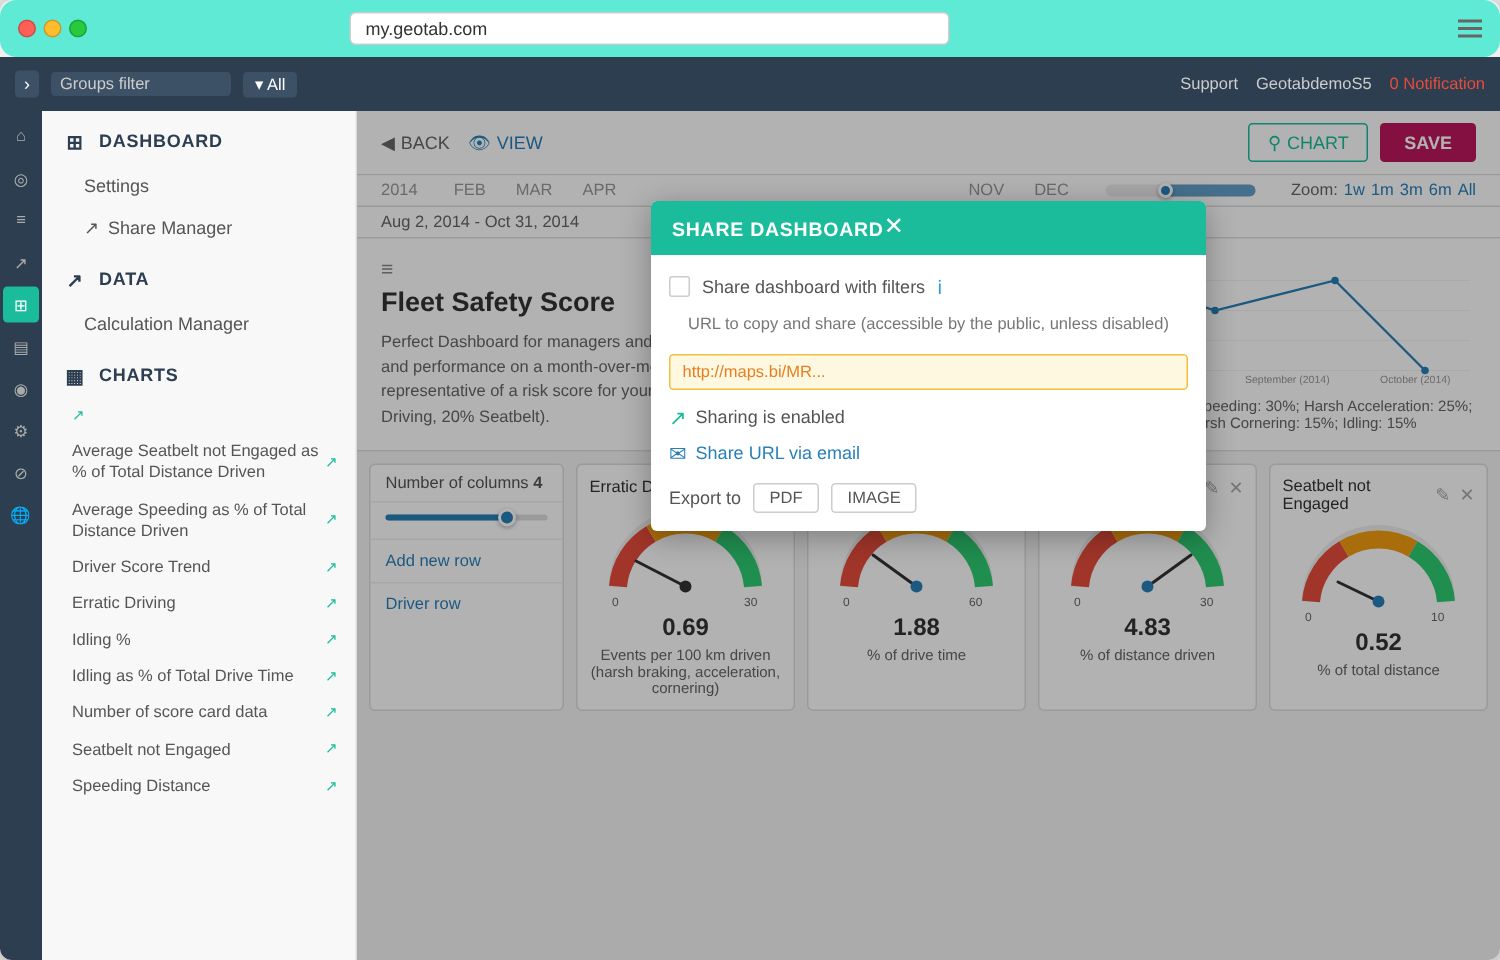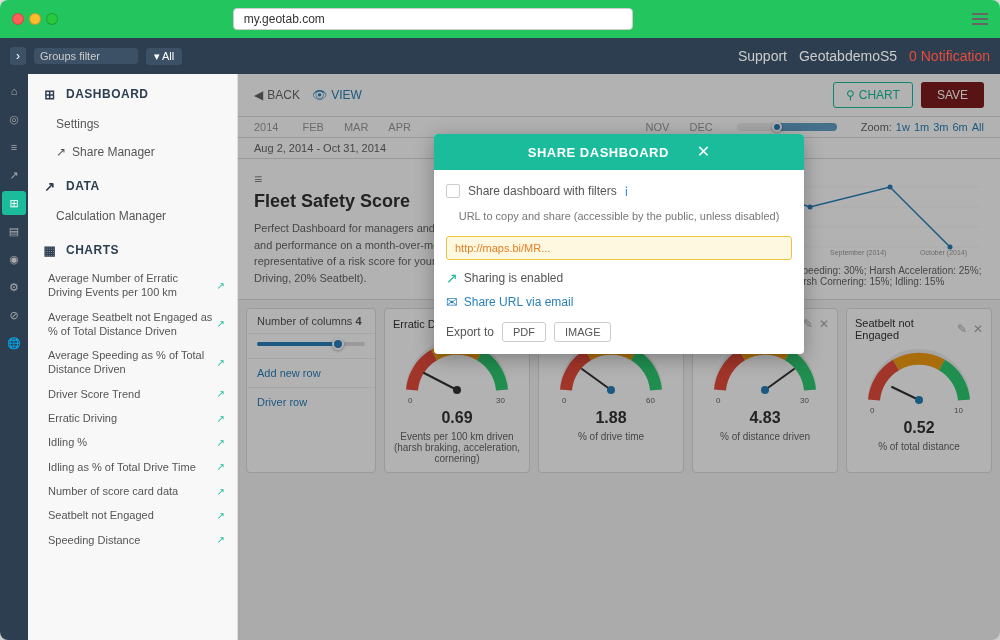--- a/index.html
+++ b/index.html
@@ -10,26 +10,27 @@
       border-radius: 8px;
       overflow: hidden;
       width: 1000px;
       height: 640px;
       box-shadow: 0 4px 20px rgba(0,0,0,0.3);
       display: flex;
       flex-direction: column;
     }
 
     .browser-titlebar {
-      background: #22c55e;
+      background: #5eead4;
       padding: 8px 12px;
       display: flex;
       align-items: center;
       gap: 10px;
       min-height: 36px;
+      border-radius: 11px;
     }
 
     .browser-dots { display: flex; gap: 5px; }
     .browser-dot { width: 12px; height: 12px; border-radius: 50%; border: 1px solid rgba(0,0,0,0.2); }
     .dot-red { background: #ff5f56; }
     .dot-yellow { background: #ffbd2e; }
     .dot-green { background: #27c93f; }
 
     .browser-addressbar {
       flex: 1;
@@ -74,36 +75,36 @@
       color: white;
       font-size: 12px;
     }
     .groups-filter-input {
       background: #3d5166;
       border: none;
       border-radius: 3px;
       padding: 3px 8px;
       color: white;
       font-size: 11px;
-      width: 104px;
+      width: 120px;
     }
     .filter-all {
       background: #3d5166;
       border-radius: 3px;
       padding: 2px 8px;
       font-size: 11px;
       color: white;
       cursor: pointer;
     }
     .top-nav-right {
       margin-left: auto;
       display: flex;
       gap: 12px;
       align-items: center;
-      font-size: 14px;
+      font-size: 11px;
       color: #ccc;
     }
 
     
     .sidebar-icons {
       background: #2c3e50;
       width: 28px;
       display: flex;
       flex-direction: column;
       align-items: center;
@@ -222,28 +223,28 @@
       border: 1px solid #1abc9c;
       color: #1abc9c;
       padding: 5px 12px;
       border-radius: 3px;
       font-size: 12px;
       cursor: pointer;
       display: flex; align-items: center; gap: 4px;
     }
 
     .btn-save {
-      background: #7f1d1d;
+      background: #be185d;
       border: none;
       color: white;
       padding: 6px 16px;
       border-radius: 3px;
       font-size: 12px;
       cursor: pointer;
-      font-weight: 400;
+      font-weight: 700;
     }
 
     .timeline-bar {
       background: white;
       border-bottom: 1px solid #ddd;
       padding: 4px 16px;
       display: flex;
       align-items: center;
       gap: 24px;
       font-size: 11px;
@@ -442,23 +443,22 @@
       overflow: hidden;
       width: 370px;
       box-shadow: 0 4px 20px rgba(0,0,0,0.3);
     }
 
     .modal-header {
       background: #1abc9c;
       padding: 10px 14px;
       display: flex;
       align-items: center;
-      justify-content: center;
+      justify-content: flex-start;
       color: white;
-      gap: 28px;
     }
 
     .modal-title {
       font-size: 13px;
       font-weight: 600;
       letter-spacing: 0.5px;
     }
 
     .modal-close {
       cursor: pointer;
@@ -631,21 +631,20 @@
       </div>
       <div class="sidebar-item">
         <span>Calculation Manager</span>
       </div>
 
       <div class="sidebar-section-header">
         <div class="sidebar-section-icon">▦</div>
         <span>CHARTS</span>
       </div>
       <div class="sidebar-chart-item">
-        <span class="chart-item-text">Average Number of Erratic Driving Events per 100 km</span>
         <span class="chart-item-icon">↗</span>
       </div>
       <div class="sidebar-chart-item">
         <span class="chart-item-text">Average Seatbelt not Engaged as % of Total Distance Driven</span>
         <span class="chart-item-icon">↗</span>
       </div>
       <div class="sidebar-chart-item">
         <span class="chart-item-text">Average Speeding as % of Total Distance Driven</span>
         <span class="chart-item-icon">↗</span>
       </div>

